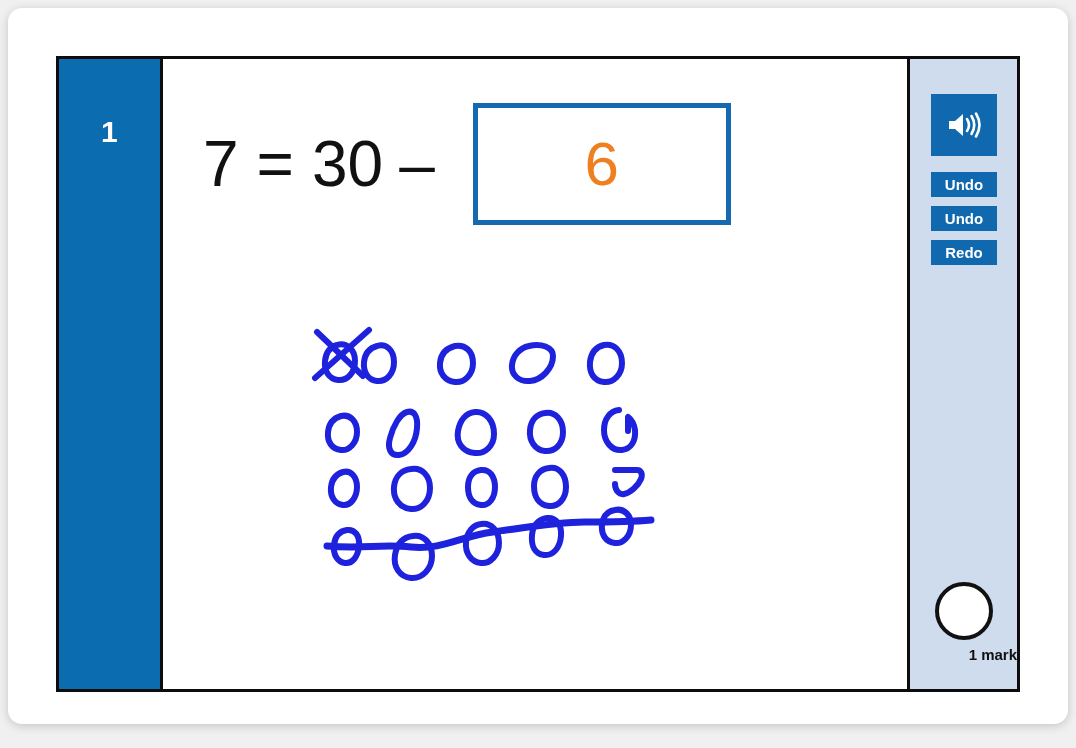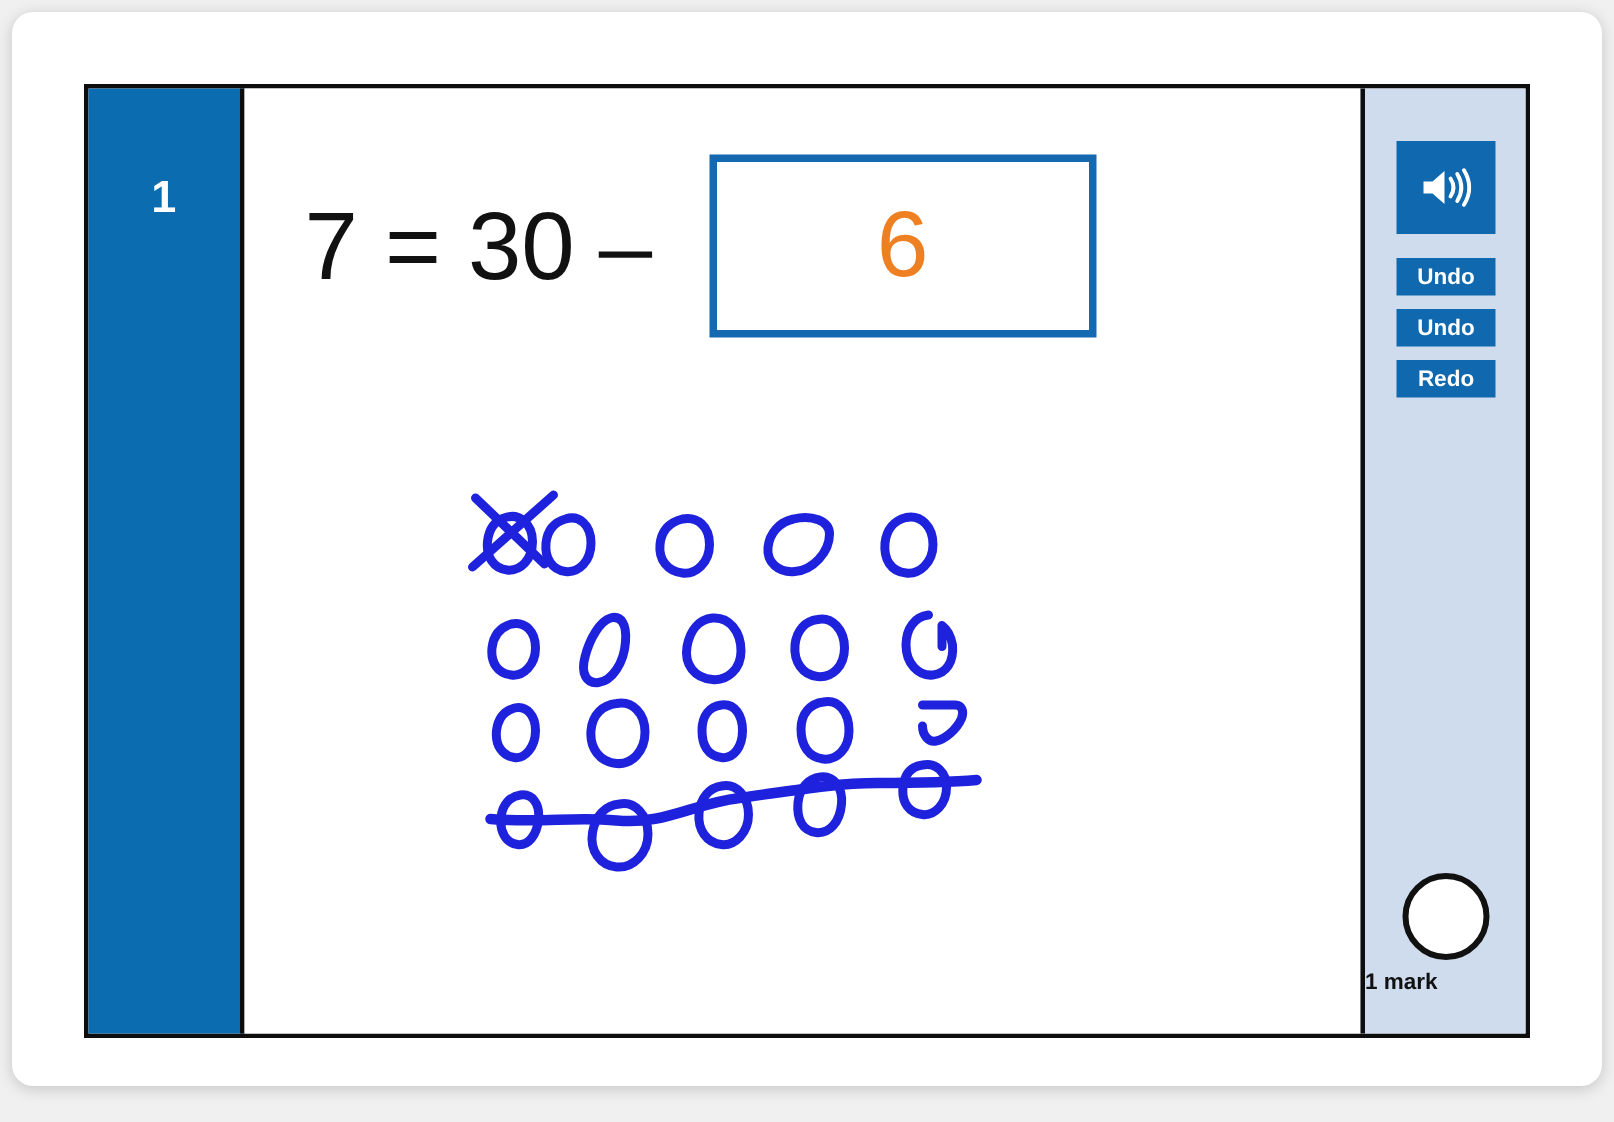--- a/index.html
+++ b/index.html
@@ -161,21 +161,21 @@
   }
   #clear-button { top: 113px; }
   #undo-button  { top: 147px; text-align: center; }
   #redo-button  { top: 181px; }
 
   #mark-indicator {
     position: absolute;
     left: 0;
     right: 0;
     bottom: 26px;
-    text-align: left;
+    text-align: right;
   }
   #mark-circle {
     width: 58px;
     height: 58px;
     margin: 0 auto 6px auto;
     border: 4px solid #111111;
     border-radius: 50%;
     background: #ffffff;
     box-sizing: border-box;
   }

